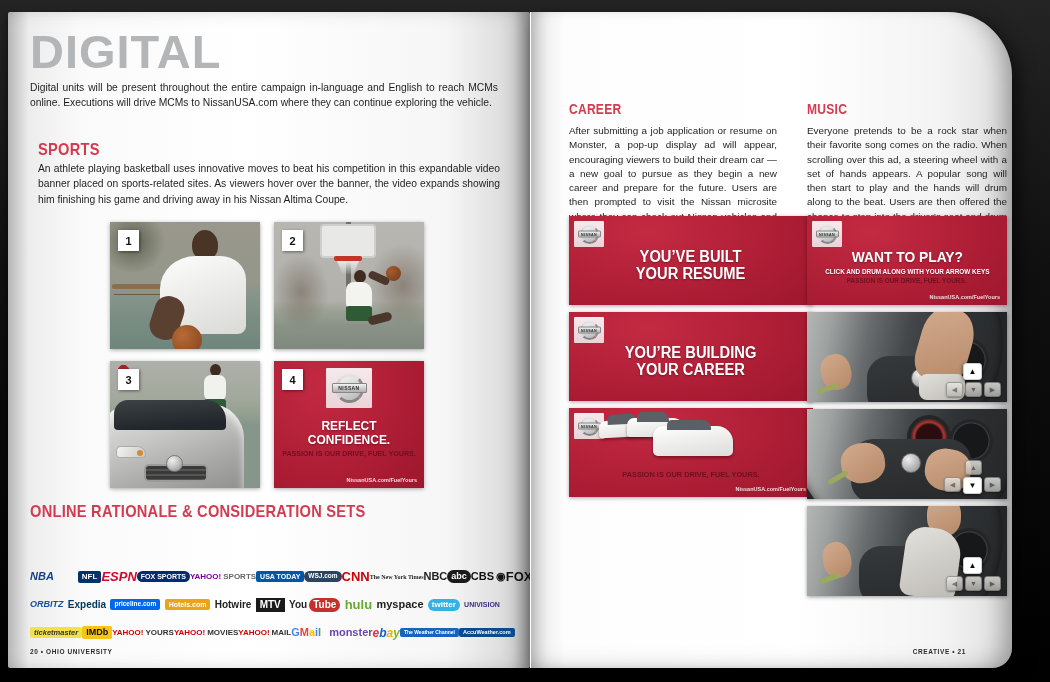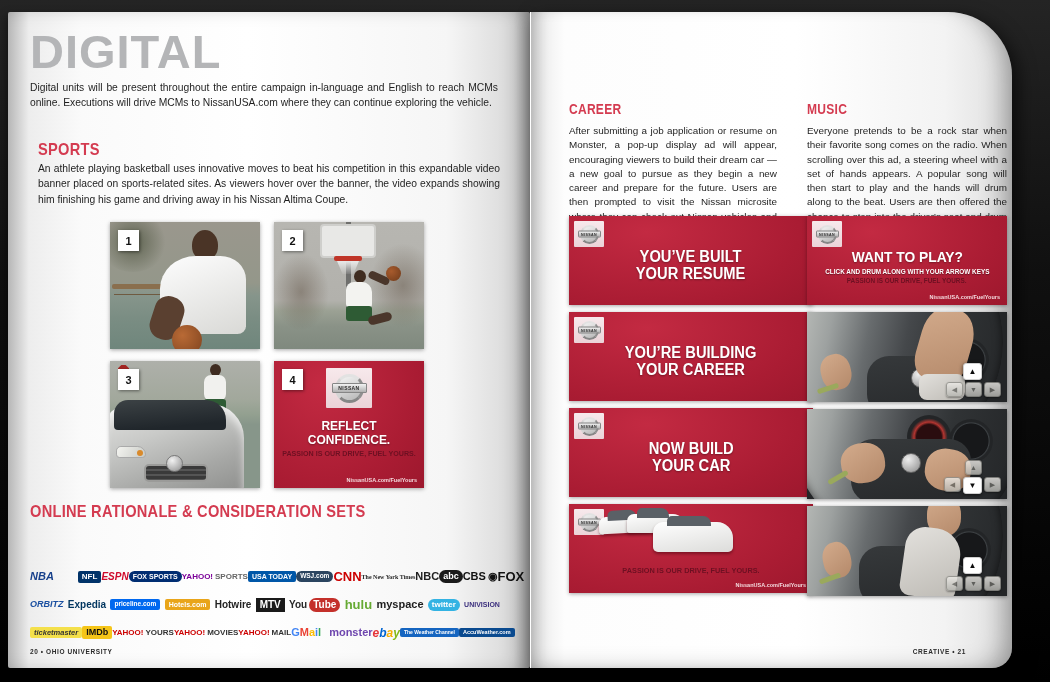--- a/index.html
+++ b/index.html
@@ -246,21 +246,21 @@
     <div class="abs red-h" id="online-h">ONLINE RATIONALE &amp; CONSIDERATION SETS</div>
 
     <div class="abs" id="logo-wall">
       <div class="logo-row">
           <span class="logo" style="font-size: 11px; font-style: italic; font-weight: 700;">
             <span style="color: rgb(23, 64, 139);">NBA</span>
           </span>
           <span class="logo" style="font-size: 8px; font-weight: 700; padding-left: 24px;">
             <span style="color: rgb(255, 255, 255); background: rgb(1, 51, 105); padding: 2px 4px; border-radius: 2px; display: inline-block; text-align: center;">NFL</span>
           </span>
-          <span class="logo" style="font-size: 10px; font-style: italic; font-weight: 700;">
+          <span class="logo" style="font-size: 13px; font-style: italic; font-weight: 700;">
             <span style="color: rgb(207, 10, 44);">ESPN</span>
           </span>
           <span class="logo" style="font-size: 7px; font-weight: 700;">
             <span style="color: rgb(255, 255, 255); background: rgb(0, 45, 114); padding: 2px 4px; border-radius: 8px; display: inline-block; text-align: center;">FOX SPORTS</span>
           </span>
           <span class="logo" style="font-size: 8px; font-weight: 700;">
             <span style="color: rgb(123, 0, 153);">YAHOO!</span>
             <span style="color: rgb(102, 102, 102); margin-left: 2px;">SPORTS</span>
           </span>
           <span class="logo" style="font-size: 7px; font-weight: 700;">
@@ -390,29 +390,20 @@
 YOUR RESUME</div>
       </div>
       <div class="banner redbanner cbanner">
         <div class="emblem">
             <div class="ring">
               <div class="bar">NISSAN</div>
             </div>
           </div>
         <div class="banner-headline">YOU’RE BUILDING
 YOUR CAREER</div>
-      </div>
-      <div class="banner redbanner cbanner">
-        <div class="emblem">
-            <div class="ring">
-              <div class="bar">NISSAN</div>
-            </div>
-          </div>
-        <div class="banner-headline">NOW BUILD
-YOUR CAR</div>
       </div>
       <div class="banner redbanner" id="cars-banner">
         <div class="emblem">
             <div class="ring">
               <div class="bar">NISSAN</div>
             </div>
           </div>
         <div class="cars">
           <div class="car-s c1">
               <i></i>

